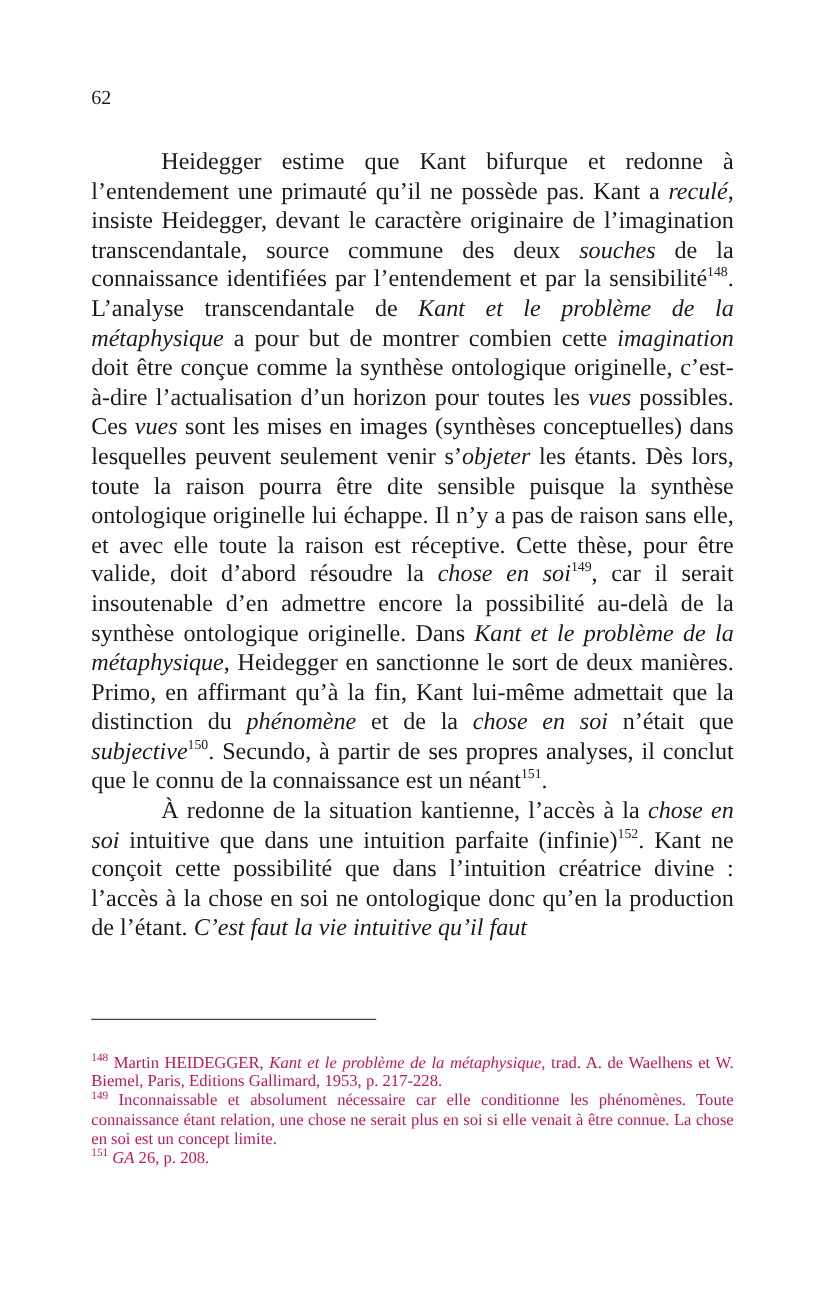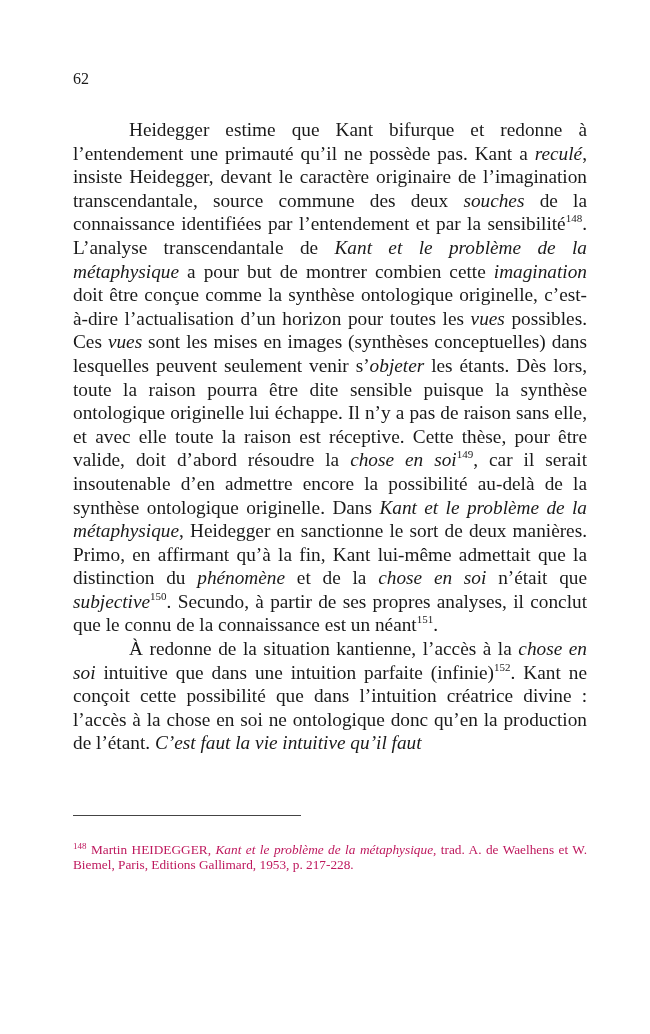--- a/index.html
+++ b/index.html
@@ -28,14 +28,16 @@
 
   <div class="body-text">
     <p class="indent"><span>Heidegger estime que Kant bifurque et redonne à l’entendement une primauté qu’il ne possède pas. Kant a </span><i>reculé</i><span>, insiste Heidegger, devant le caractère originaire de l’imagination transcendantale, source commune des deux </span><i>souches</i><span> de la connaissance identifiées par l’entendement et par la sensibilité</span><sup>148</sup><span>. L’analyse transcendantale de </span><i>Kant et le problème de la métaphysique</i><span> a pour but de montrer combien cette </span><i>imagination</i><span> doit être conçue comme la synthèse ontologique originelle, c’est-à-dire l’actualisation d’un horizon pour toutes les </span><i>vues</i><span> possibles. Ces </span><i>vues</i><span> sont les mises en images (synthèses conceptuelles) dans lesquelles peuvent seulement venir s’</span><i>objeter</i><span> les étants. Dès lors, toute la raison pourra être dite sensible puisque la synthèse ontologique originelle lui échappe. Il n’y a pas de raison sans elle, et avec elle toute la raison est réceptive. Cette thèse, pour être valide, doit d’abord résoudre la </span><i>chose en soi</i><sup>149</sup><span>, car il serait insoutenable d’en admettre encore la possibilité au-delà de la synthèse ontologique originelle. Dans </span><i>Kant et le problème de la métaphysique</i><span>, Heidegger en sanctionne le sort de deux manières. Primo, en affirmant qu’à la fin, Kant lui-même admettait que la distinction du </span><i>phénomène</i><span> et de la </span><i>chose en soi</i><span> n’était que </span><i>subjective</i><sup>150</sup><span>. Secundo, à partir de ses propres analyses, il conclut que le connu de la connaissance est un néant</span><sup>151</sup><span>.</span></p>
     <p class="indent2"><span>À redonne de la situation kantienne, l’accès à la </span><i>chose en soi</i><span> intuitive que dans une intuition parfaite (infinie)</span><sup>152</sup><span>. Kant ne conçoit cette possibilité que dans l’intuition créatrice divine : l’accès à la chose en soi ne ontologique donc qu’en la production de l’étant. </span><i>C’est faut la vie intuitive qu’il faut</i></p>
   </div>
 
   <div class="rule"></div>
 
   <div class="footnotes">
       <p><sup>148</sup><span> Martin HEIDEGGER, </span><i>Kant et le problème de la métaphysique</i><span>, trad. A. de Waelhens et W. Biemel, Paris, Editions Gallimard, 1953, p. 217-228.</span></p>
+      <p><sup>149</sup><span> Inconnaissable et absolument nécessaire car elle conditionne les phénomènes. Toute connaissance étant relation, une chose ne serait plus en soi si elle venait à être connue. La chose en soi est un concept limite.</span></p>
+      <p><sup>151</sup><span> </span><i>GA</i><span> 26, p. 208.</span></p>
     </div>
 </div>
 
 </body></html>

